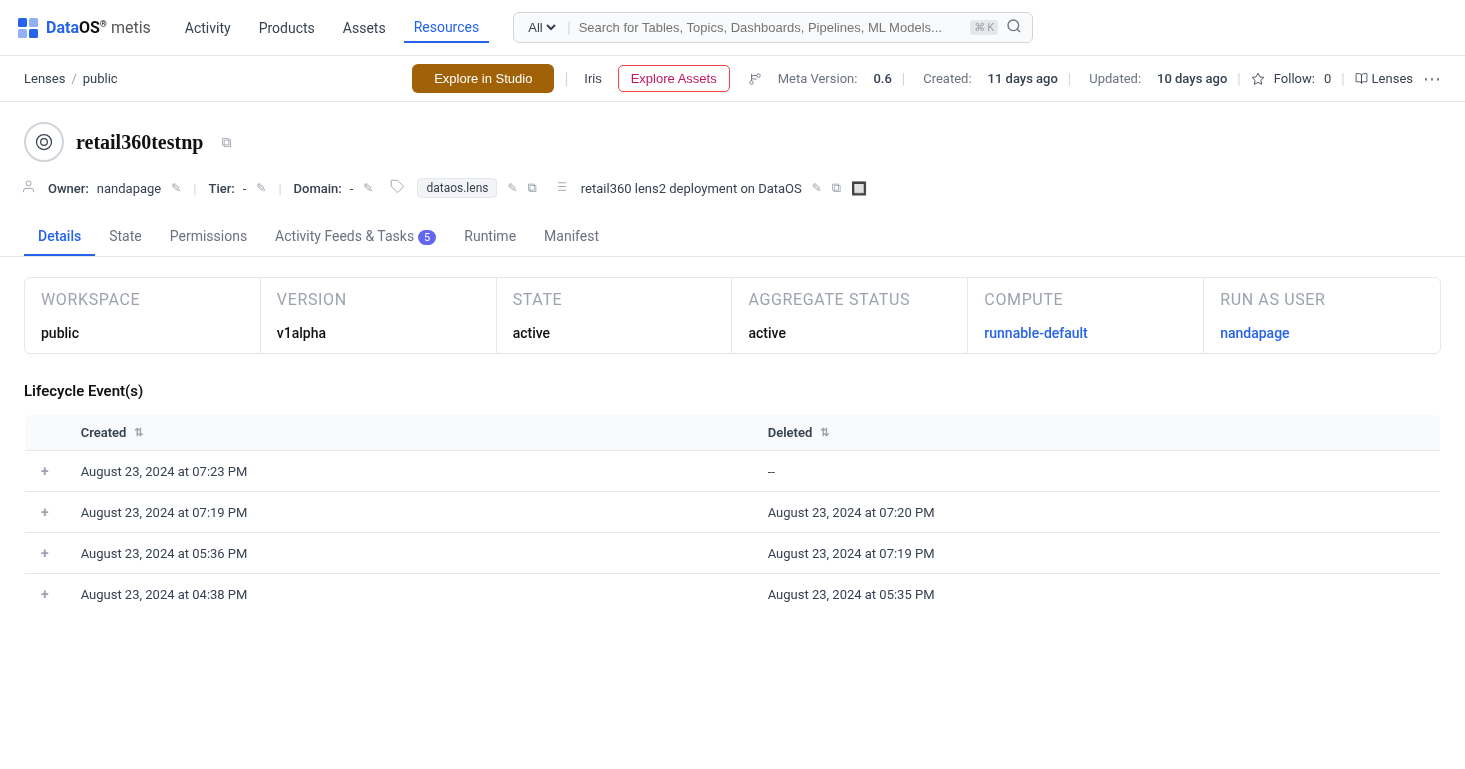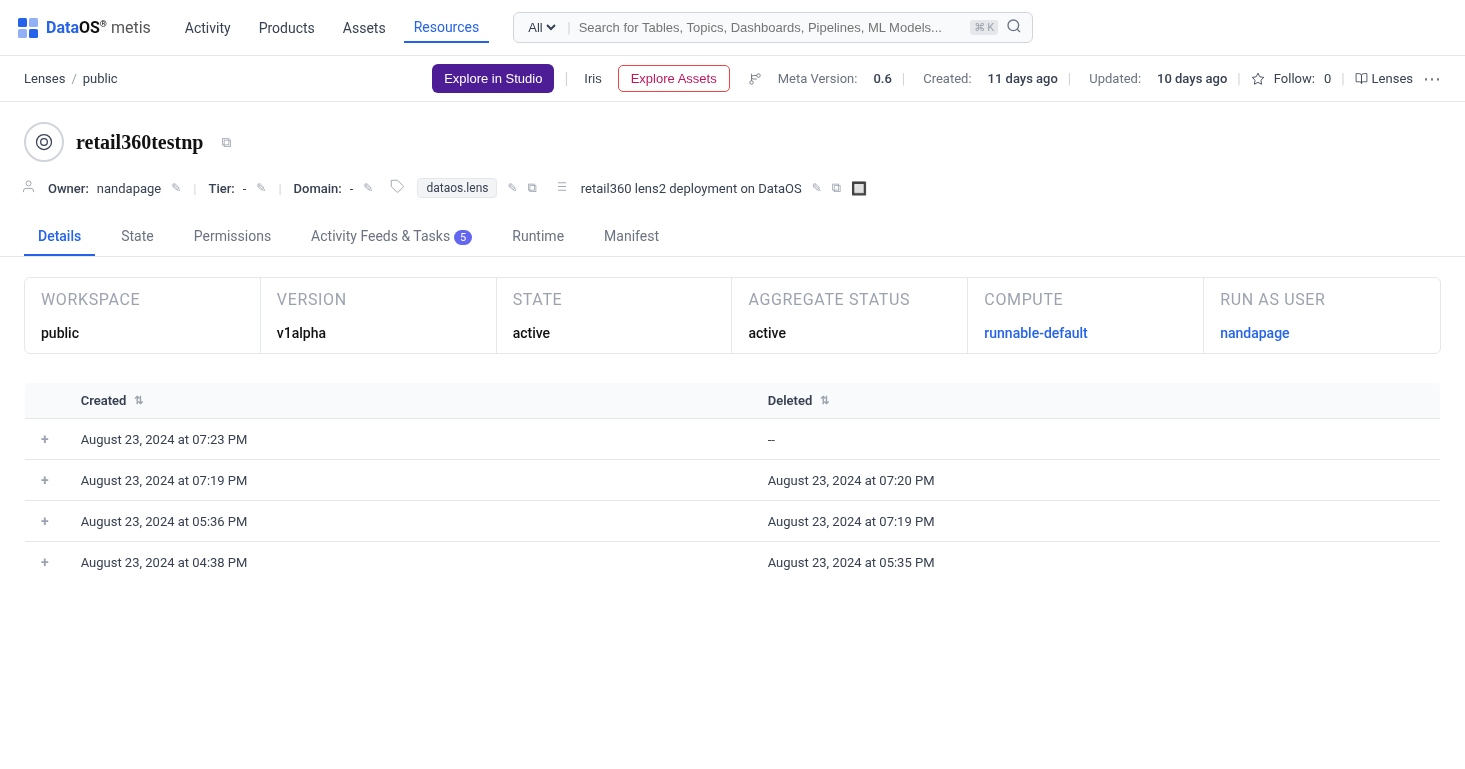--- a/index.html
+++ b/index.html
@@ -29,21 +29,21 @@
     .icon-btn { width: 28px; height: 28px; display: flex; align-items: center; justify-content: center; color: #6b7280; cursor: pointer; border-radius: 50%; }
     .avatar { width: 32px; height: 32px; border-radius: 50%; background: #6366f1; display: flex; align-items: center; justify-content: center; color: white; font-size: 13px; font-weight: 600; cursor: pointer; }
 
     
     .breadcrumb-bar { display: flex; align-items: center; padding: 10px 24px; gap: 6px; font-size: 13px; color: #6b7280; border-bottom: 1px solid #f3f4f6; }
     .breadcrumb-link { color: #374151; cursor: pointer; text-decoration: none; }
     .breadcrumb-sep { color: #9ca3af; }
 
     
     .action-bar { display: flex; align-items: center; gap: 10px; padding: 10px 24px; border-bottom: 1px solid #f3f4f6; flex-wrap: wrap; }
-    .btn-explore-studio { background: #4c1d95; color: white; border: none; padding: 7px 12px; border-radius: 6px; font-size: 13px; font-weight: 500; cursor: pointer; }
+    .btn-explore-studio { background: #a16207; color: white; border: none; padding: 7px 22px; border-radius: 6px; font-size: 13px; font-weight: 500; cursor: pointer; }
     .sep-line { color: #d1d5db; font-size: 16px; }
     .btn-iris { color: #374151; background: none; border: none; font-size: 13px; cursor: pointer; padding: 4px 6px; }
     .btn-explore-assets { color: #be185d; background: none; border: 1.5px solid #ef4444; padding: 5px 12px; border-radius: 5px; font-size: 13px; cursor: pointer; font-weight: 500; }
     .meta-info { display: flex; align-items: center; gap: 16px; font-size: 13px; color: #374151; margin-left: 8px; }
     .meta-info .label { color: #6b7280; }
     .meta-info .value { font-weight: 500; }
     .meta-sep { color: #d1d5db; }
     .follow-btn { display: flex; align-items: center; gap: 9px; font-size: 13px; color: #374151; cursor: pointer; }
     .learn-btn { display: flex; align-items: center; gap: 4px; font-size: 13px; color: #374151; cursor: pointer; }
     .more-btn { color: #6b7280; cursor: pointer; font-size: 18px; line-height: 1; }
@@ -58,21 +58,21 @@
     .meta-fields { padding: 4px 16px 12px; display: flex; flex-direction: row; gap: 12px; }
     .meta-row { display: flex; align-items: center; gap: 8px; font-size: 13px; }
     .meta-icon { width: 24px; color: #9ca3af; flex-shrink: 0; text-align: center; }
     .meta-label { color: #374151; font-weight: 500; }
     .meta-val { color: #374151; }
     .edit-icon { color: #9ca3af; cursor: pointer; font-size: 12px; margin-left: 2px; }
     .tag-chip { background: #f3f4f6; border: 1px solid #e5e7eb; border-radius: 4px; padding: 2px 8px; font-size: 12px; color: #374151; }
     .desc-text { color: #374151; font-size: 13px; }
 
     
-    .tabs { display: flex; gap: 12px; padding: 0 24px; border-bottom: 1px solid #e5e7eb; margin-top: 8px; }
+    .tabs { display: flex; gap: 0; padding: 0 24px; border-bottom: 1px solid #e5e7eb; margin-top: 8px; }
     .tab { padding: 10px 14px; font-size: 14px; color: #6b7280; cursor: pointer; border-bottom: 2px solid transparent; white-space: nowrap; }
     .tab.active { color: #2563eb; border-bottom: 2px solid #2563eb; font-weight: 500; }
     .tab-badge { background: #6366f1; color: white; border-radius: 10px; padding: 1px 6px; font-size: 11px; margin-left: 4px; }
 
     
     .content { padding: 20px 24px; }
 
     
     .meta-grid { display: grid; grid-template-columns: 1fr 1fr 1fr 1fr 1fr 1fr; border: 1px solid #e5e7eb; border-radius: 6px; overflow: hidden; margin-bottom: 28px; }
     .meta-cell { padding: 12px 16px; border-right: 1px solid #e5e7eb; }
@@ -280,20 +280,21 @@
       <div class="meta-cell-label">Compute</div>
       <div class="meta-cell-value link">runnable-default</div>
     </div>
     <div class="meta-cell">
       <div class="meta-cell-label">Run As User</div>
       <div class="meta-cell-value link">nandapage</div>
     </div>
   </div>
 
   <div>
+    <div class="section-title">Lifecycle Event(s)</div>
     <table class="lifecycle-table">
       <thead>
         <tr>
           <th style="width:40px;"></th>
           <th>
             <div class="col-header">
               <span>Created</span>
               <span class="sort-icon">⇅</span>
             </div>
           </th>

